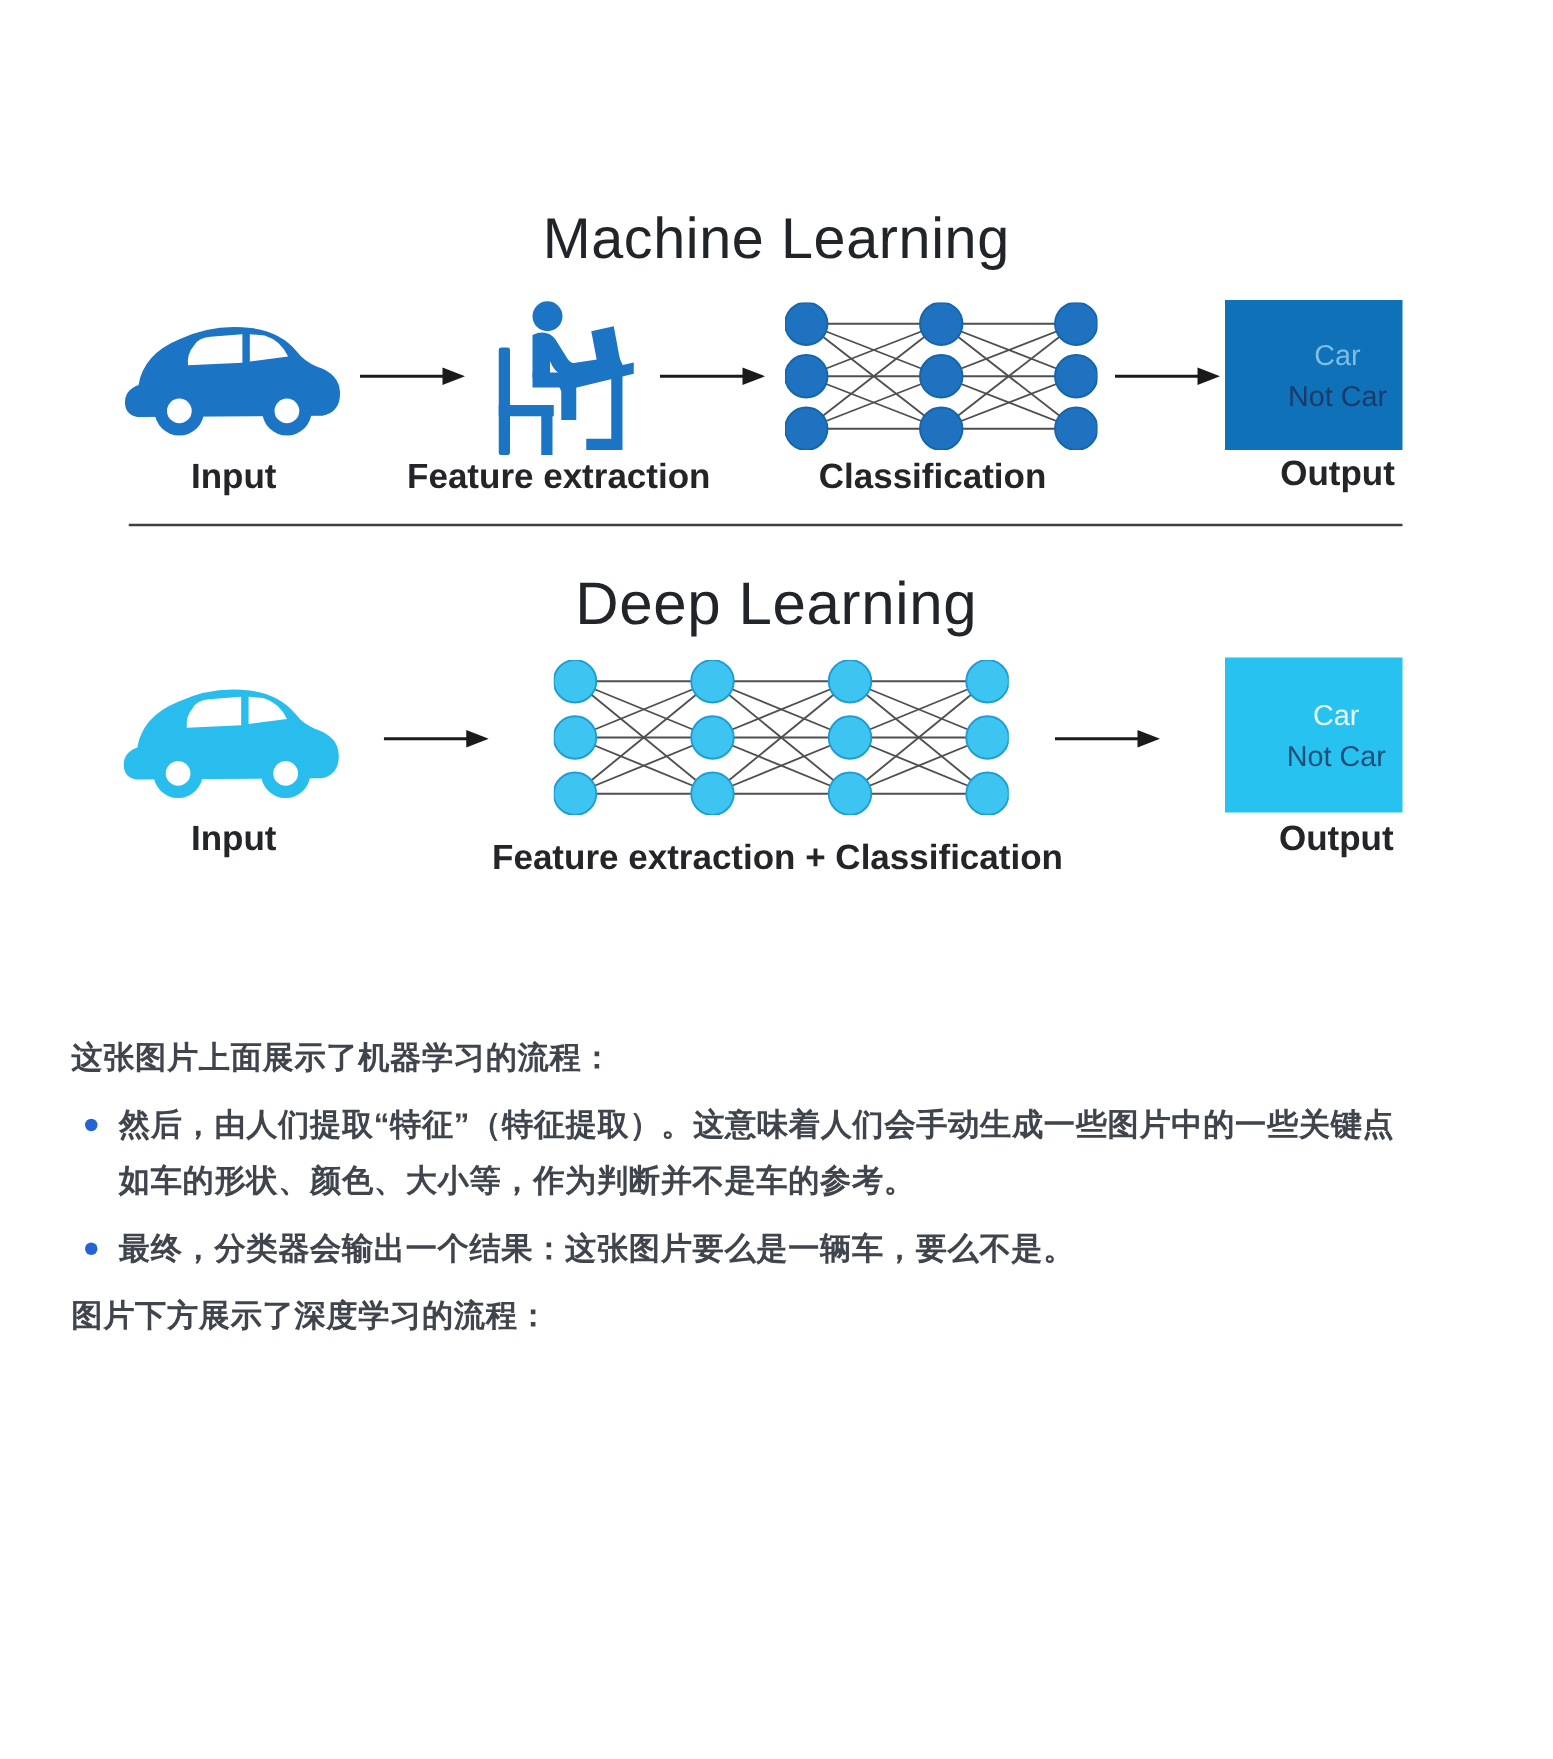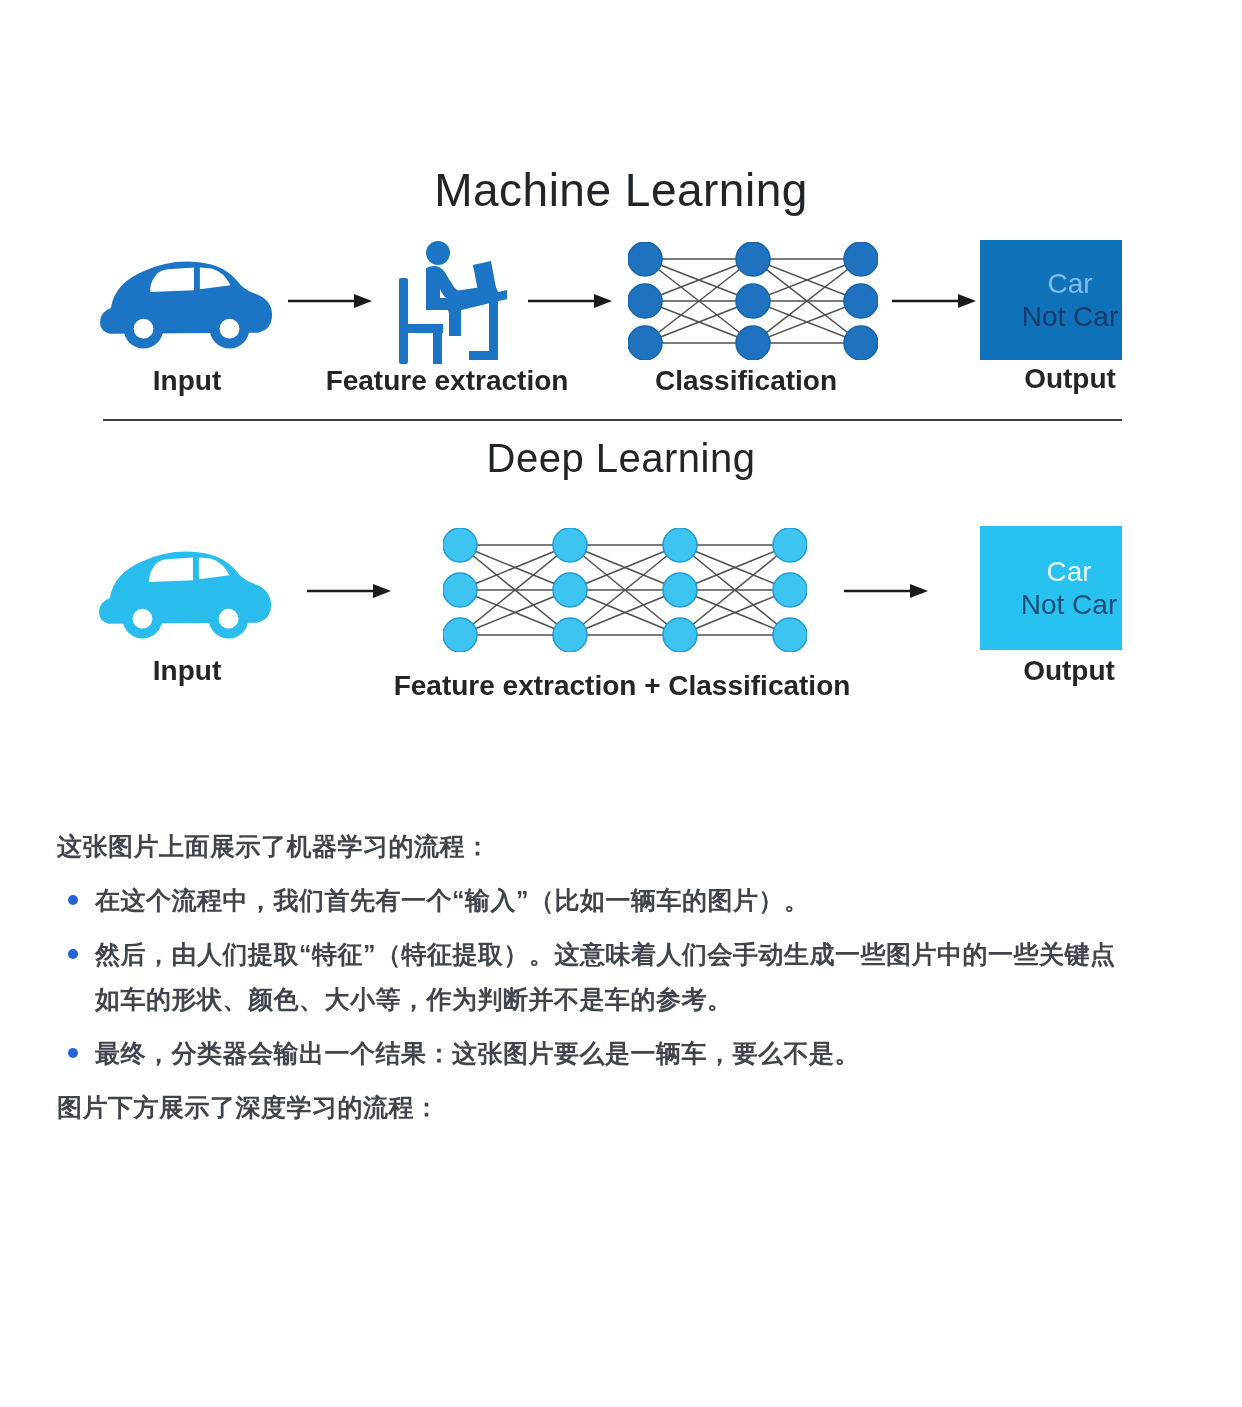--- a/index.html
+++ b/index.html
@@ -4,25 +4,25 @@
 <style>
   html,body{margin:0;padding:0;background:#ffffff;}
   *{box-sizing:border-box;}
   body{font-family:"Liberation Sans","DejaVu Sans",sans-serif;}
   .page{position:relative;width:1122px;height:1407px;background:#ffffff;overflow:hidden;padding-left:48px;}
 
   
   .diagram{position:absolute;left:0;top:0;width:1242px;height:710px;}
   .dtitle{position:absolute;left:0;width:1242px;text-align:center;color:var(--title);font-weight:500;letter-spacing:.5px;}
   .title-ml{top:163px;font-size:46px;}
-  .title-dl{top:436px;font-size:40px;}
+  .title-dl{top:456px;font-size:48px;}
   .abs{position:absolute;}
   .caption{position:absolute;transform:translateX(-50%);font-size:28px;font-weight:600;color:var(--label);white-space:nowrap;}
   .outbox{position:absolute;display:flex;flex-direction:column;align-items:center;justify-content:center;gap:5px;}
-  .outbox .l1,.outbox .l2{font-size:28px;font-weight:500;line-height:28px;}
+  .outbox .l1,.outbox .l2{font-size:23px;font-weight:500;line-height:28px;}
   .outbox-ml{left:980px;top:240px;width:180px;height:120px;background:var(--ml-box);}
   .outbox-ml .l1{color:var(--ml-car-text);}
   .outbox-ml .l2{color:var(--ml-notcar-text);}
   .outbox-dl{left:980px;top:526px;width:178px;height:124px;background:var(--dl-box);}
   .outbox-dl .l1{color:var(--dl-car-text);}
   .outbox-dl .l2{color:var(--dl-notcar-text);}
   .divider{position:absolute;left:103px;top:419px;width:1037px;height:2px;background:var(--divider);}
   .page-edge{position:absolute;left:1236px;top:70px;width:2px;height:1337px;background:var(--page-edge);}
   .car-ml{color:var(--ml-blue);}
   .car-dl{color:var(--dl-cyan);}
@@ -196,21 +196,20 @@
     </div>
 
     <div class="caption" style="left:187px;top:655px;">Input</div>
     <div class="caption" style="left:622px;top:670px;">Feature extraction + Classification</div>
     <div class="caption" style="left:1069px;top:655px;">Output</div>
   </div>
 
   <div class="article">
     <p class="intro">这张图片上面展示了机器学习的流程：</p>
     <ul>
-      <li><span class="dot"></span><span>在这个流程中，我们首先有一个“输入”（比如一辆车的图片）。</span></li>
       <li><span class="dot"></span><span>然后，由人们提取“特征”（特征提取）。这意味着人们会手动生成一些图片中的一些关键点，比如车的形状、颜色、大小等，作为判断并不是车的参考。</span></li>
       <li><span class="dot"></span><span>最终，分类器会输出一个结果：这张图片要么是一辆车，要么不是。</span></li>
     </ul>
     <p class="intro">图片下方展示了深度学习的流程：</p>
   </div>
 
   <div class="page-edge"></div>
 </div>
 
 </body></html>

